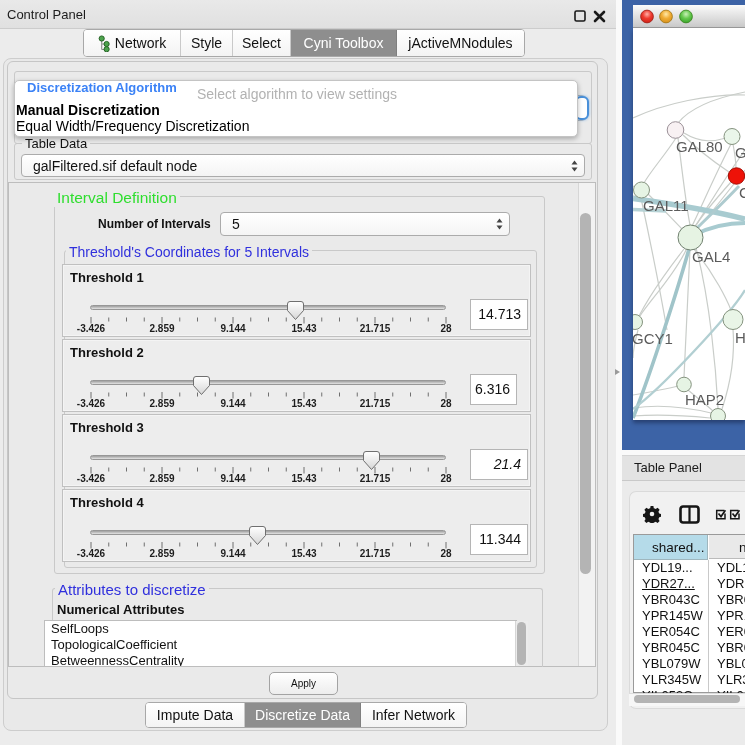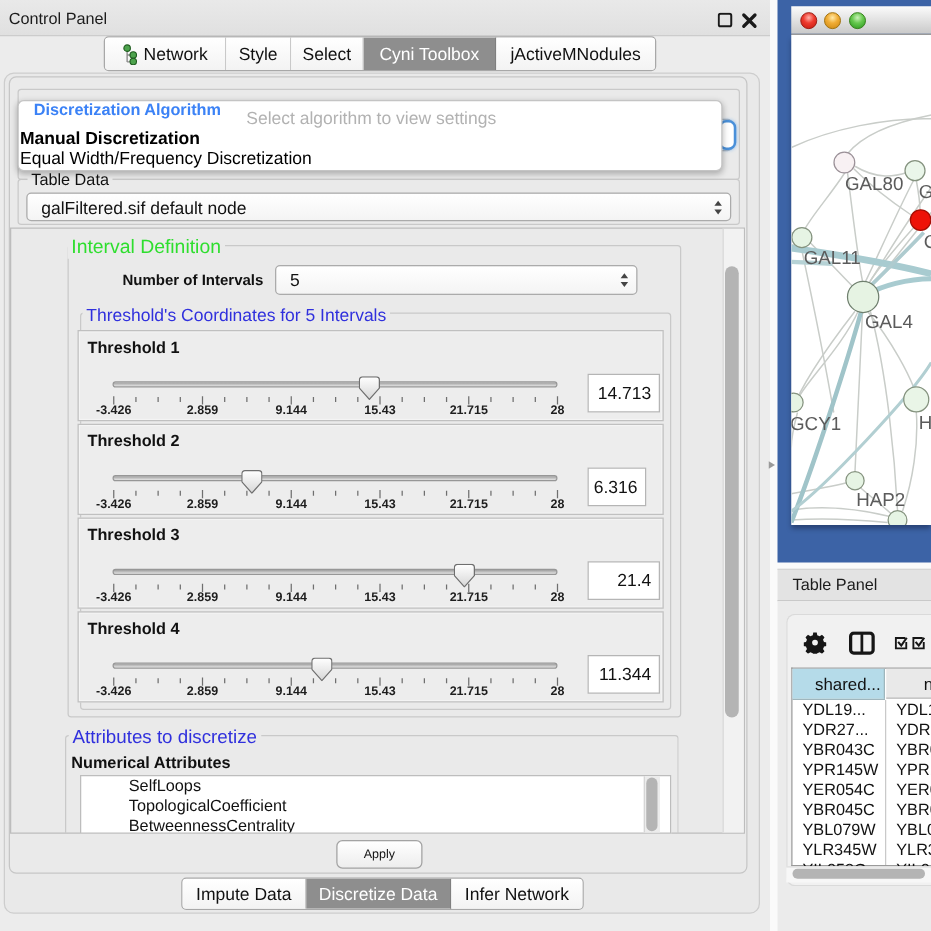--- a/index.html
+++ b/index.html
@@ -236,21 +236,21 @@
         <div class="ticklbl" style="left:355px;">28</div>
       <svg class="abs" style="left:299.9px; top:36px;" width="17" height="19" viewBox="0 0 17 19">
         <defs>
             <linearGradient id="thg3" x1="0" y1="0" x2="0" y2="1">
               <stop offset="0" stop-color="#ffffff"></stop>
               <stop offset="1" stop-color="#d6d6d6"></stop>
             </linearGradient>
           </defs>
         <path d="M3 0.5 h11 a2.5 2.5 0 0 1 2.5 2.5 v6.5 L8.5 18.5 L0.5 9.5 v-6.5 a2.5 2.5 0 0 1 2.5-2.5 z" fill="url(#thg3)" stroke="#6f6f6f" stroke-width="1"></path>
       </svg>
-      <div class="vbox" style="left:407px; top:34px; width:58px; height:31px; line-height:29px; padding-right:6px;">21.4</div>
+      <div class="vbox" style="left:407px; top:34px; width:58px; height:31px; line-height:29px; padding-right:6px;font-style:italic;">21.4</div>
     </div>
     <div class="thr" style="top:489px;">
       <div class="lbl">Threshold 4</div>
       <div class="track" style="left:26.5px; top:40px; width:356px;"></div>
       <svg class="abs ticks" style="left:0; top:0;" width="440" height="73" viewBox="0 0 440 73">
           <line x1="28.00" y1="52" x2="28.00" y2="58.5"></line>
           <line x1="45.75" y1="52.5" x2="45.75" y2="56.5"></line>
           <line x1="63.50" y1="52.5" x2="63.50" y2="56.5"></line>
           <line x1="81.25" y1="52.5" x2="81.25" y2="56.5"></line>
           <line x1="99.00" y1="52" x2="99.00" y2="58.5"></line>
@@ -285,21 +285,21 @@
             </linearGradient>
           </defs>
         <path d="M3 0.5 h11 a2.5 2.5 0 0 1 2.5 2.5 v6.5 L8.5 18.5 L0.5 9.5 v-6.5 a2.5 2.5 0 0 1 2.5-2.5 z" fill="url(#thg4)" stroke="#6f6f6f" stroke-width="1"></path>
       </svg>
       <div class="vbox" style="left:407px; top:34px; width:58px; height:31px; line-height:29px; padding-right:6px;">11.344</div>
     </div>
 
     <div class="grp" style="left:52px; top:588px; width:491px; height:79px; border-bottom:none; border-radius:3px 3px 0 0;"></div>
     <div class="gtitle" style="left:55px; top:581px; color:#3030dd; font-size:15px;">Attributes to discretize</div>
     <div class="abs" style="left:57px; top:602.0px; font-size:13px; font-weight:bold; color:#111;">Numerical Attributes</div>
-    <div id="numlist" style="left:64px; top:620px; width:473px; height:47px;padding-left:32px;">
+    <div id="numlist" style="left:44px; top:620px; width:473px; height:47px;">
       <div>SelfLoops</div>
       <div>TopologicalCoefficient</div>
       <div>BetweennessCentrality</div>
     </div>
     <div class="sb-track-v abs" style="left:515px; top:621px; width:13px; height:45px; background:#ececec;"></div>
     <div class="sb-thumb abs" style="left:517px; top:622px; width:9px; height:43px;"></div>
 
     <div class="btn" style="left:269px; top:672px; width:69px; height:23px; line-height:21px;">Apply</div>
 
     <div class="seg" style="left:145px; top:702px; width:322px; height:26px;">
@@ -432,21 +432,21 @@
   <div class="abs" style="left:633px; top:534px; width:112px; height:159px; background:#fff; border:1px solid #9a9a9a; border-right:none;"></div>
   <div class="abs" style="left:634px; top:535px; width:74px; height:24px; background:#b5dbe9; border-right:1px solid #9fb6bd;"></div>
   <div class="abs" style="left:709px; top:535px; width:36px; height:24px; background:#e9e9e9; border-bottom:1px solid #bbb;"></div>
   <div class="abs" style="left:634px; top:559px; width:74px; height:1px; background:#9fb6bd;"></div>
   <div class="cell" style="left:652px; top:540px;">shared...</div>
   <div class="cell" style="left:739px; top:540px;">na</div>
   <div class="abs" style="left:708px; top:560px; width:1px; height:132px; background:#c9c9c9;"></div>
   <div class="abs" style="left:633px; top:560px; width:112px; height:133px; overflow:hidden;">
     <div class="cell" style="left:9px; top:-0.5px; font-size:13px;">YDL19...</div>
       <div class="cell" style="left:84px; top:-0.5px; font-size:13px;">YDL1</div>
-      <div class="cell" style="left:9px; top:15.5px; font-size:13px;">YDR27...</div>
+      <div class="cell" style="left:9px; top:15.5px; font-size:13px;text-decoration:underline;">YDR27...</div>
       <div class="cell" style="left:84px; top:15.5px; font-size:13px;">YDR2</div>
       <div class="cell" style="left:9px; top:31.5px; font-size:13px;">YBR043C</div>
       <div class="cell" style="left:84px; top:31.5px; font-size:13px;">YBR0</div>
       <div class="cell" style="left:9px; top:47.5px; font-size:13px;">YPR145W</div>
       <div class="cell" style="left:84px; top:47.5px; font-size:13px;">YPR1</div>
       <div class="cell" style="left:9px; top:63.5px; font-size:13px;">YER054C</div>
       <div class="cell" style="left:84px; top:63.5px; font-size:13px;">YER0</div>
       <div class="cell" style="left:9px; top:79.5px; font-size:13px;">YBR045C</div>
       <div class="cell" style="left:84px; top:79.5px; font-size:13px;">YBR0</div>
       <div class="cell" style="left:9px; top:95.5px; font-size:13px;">YBL079W</div>

